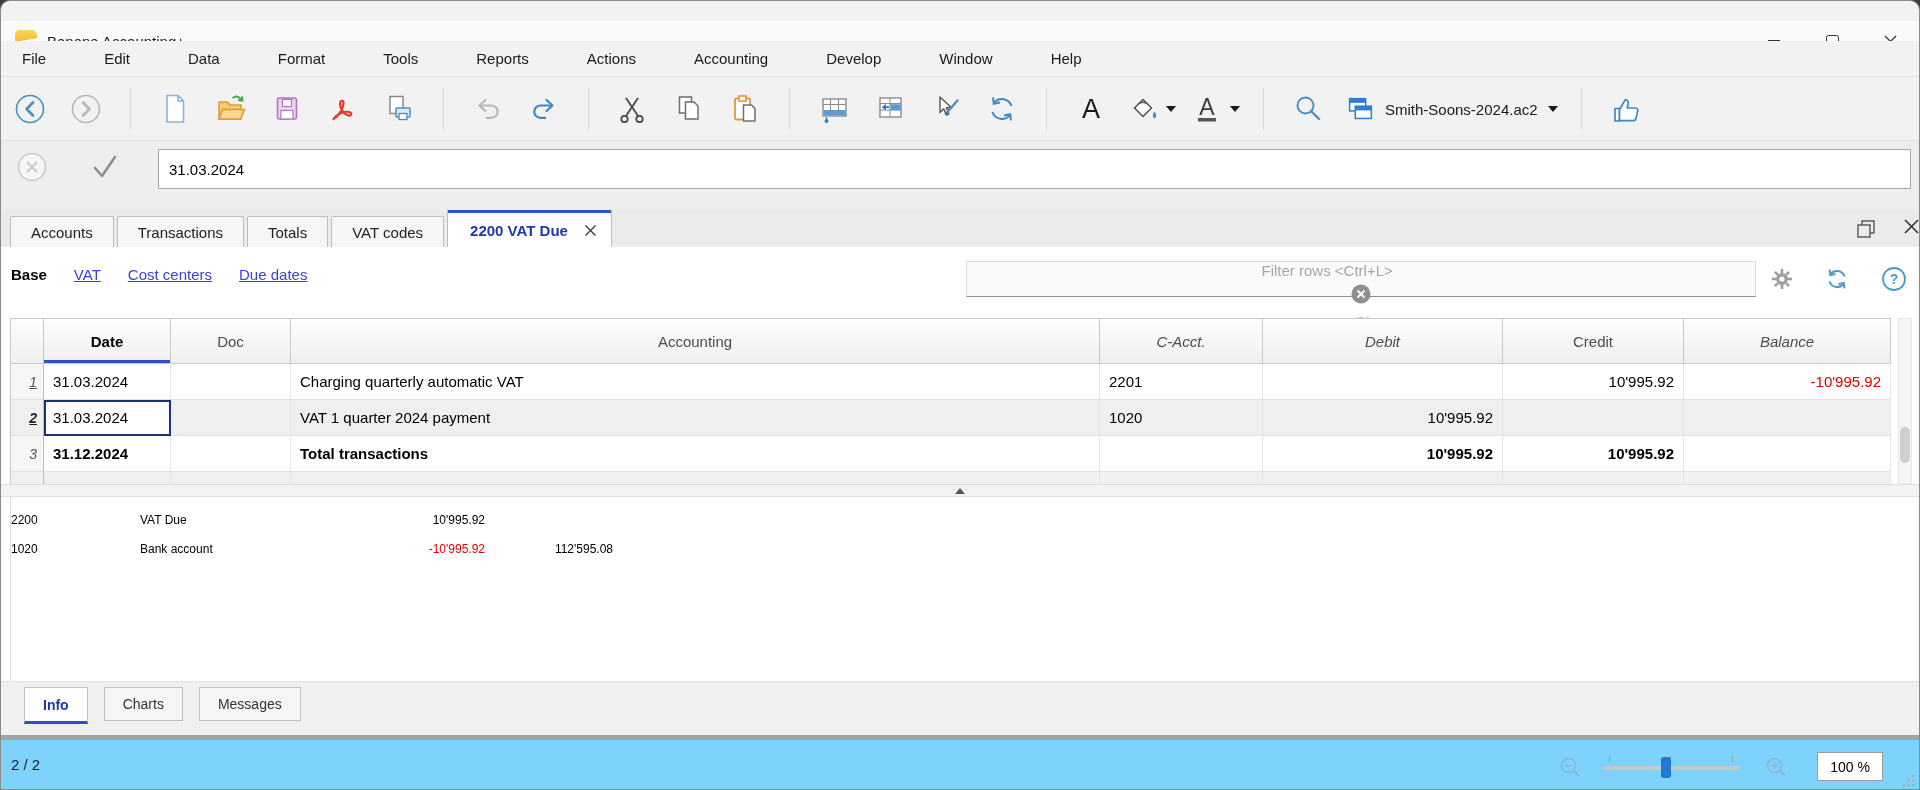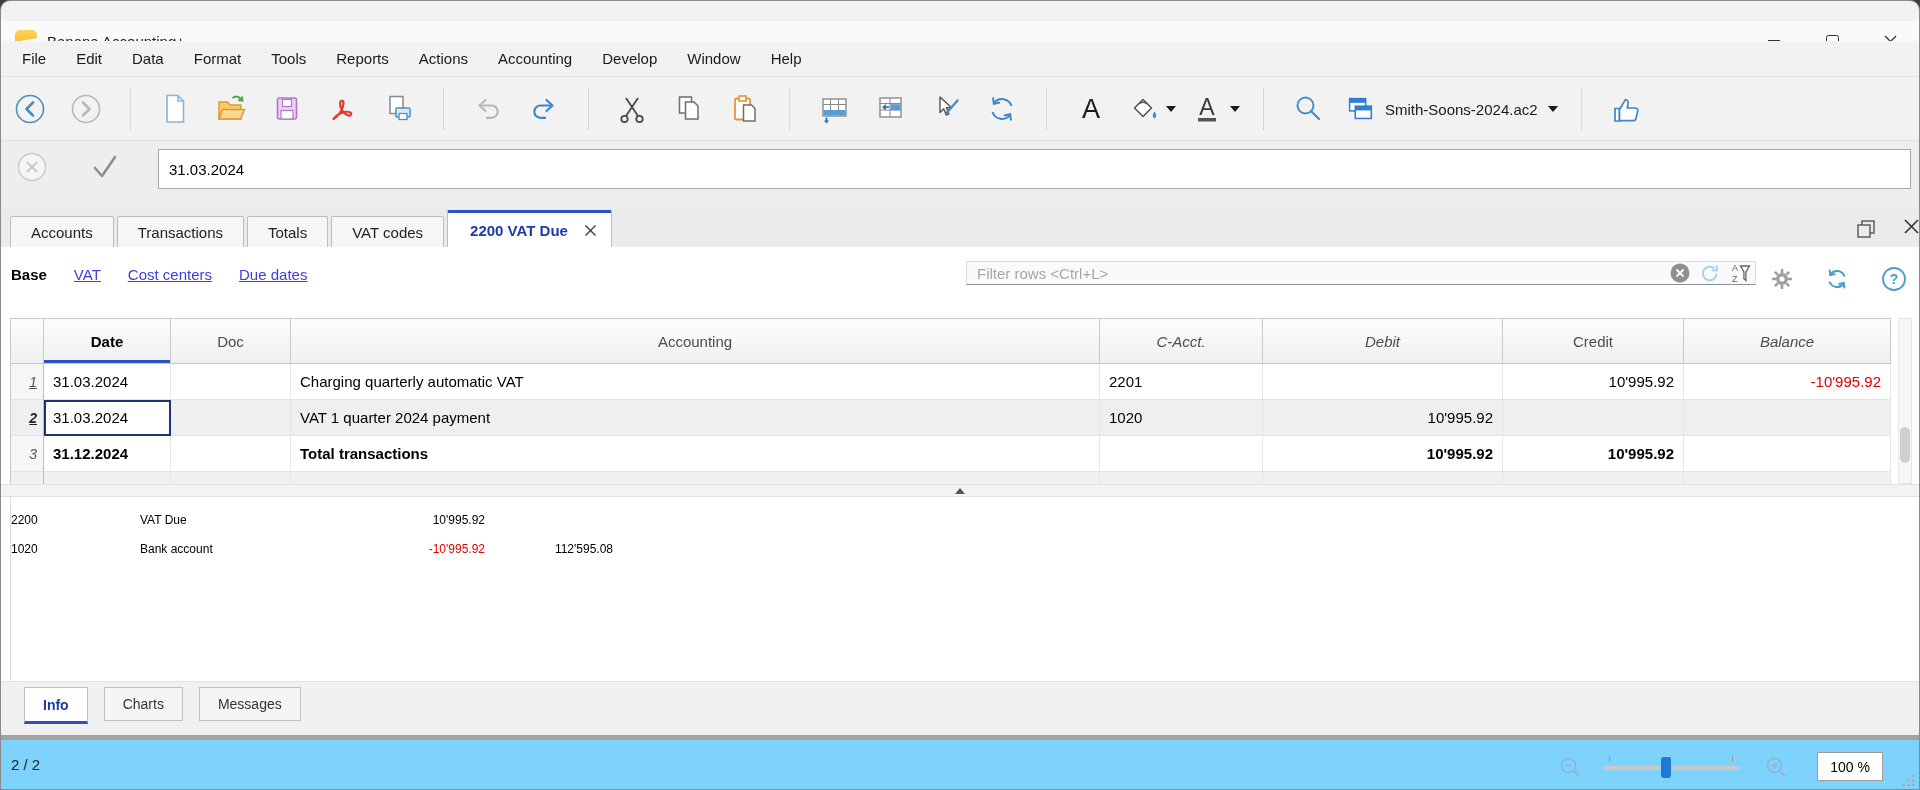--- a/index.html
+++ b/index.html
@@ -12,21 +12,21 @@
   .titlebar{position:absolute;top:0;left:0;width:100%;height:40px;background:#fafafa;display:flex;align-items:center;padding-left:14px;box-sizing:border-box;margin-top:20px;}
   .logo{width:22px;height:22px;border-radius:5px;background:linear-gradient(180deg,#fbd45c 0%,#f6bd33 55%,#eea21e 100%);position:relative;overflow:hidden;flex:0 0 auto;}
   .logo::after{content:"";position:absolute;left:-3px;right:-3px;top:46%;height:3px;background:#fff;transform:rotate(-9deg);}
   .apptitle{margin-left:10px;font-size:15px;color:#1a1a1a;}
   .wc{margin-left:auto;display:flex;height:100%;}
   .wcbtn{width:58px;height:100%;display:flex;align-items:center;justify-content:center;}
   .min-glyph{width:12px;height:2px;background:#333;}
   .max-glyph{width:11px;height:11px;border:1.4px solid #333;border-radius:2.5px;}
 
   
-  .menubar{position:absolute;top:40px;left:0;width:100%;height:36px;background:#f2f2f2;display:flex;align-items:center;padding-left:6px;border-bottom:1px solid #e2e2e2;box-sizing:border-box;}
+  .menubar{position:absolute;top:40px;left:0;width:100%;height:36px;background:#f2f2f2;display:flex;align-items:center;padding-left:6px;border-bottom:1px solid #e2e2e2;box-sizing:border-box;gap:28px;}
   .menu-item{padding:0 15px;font-size:15px;color:#1a1a1a;cursor:default;}
 
   
   .toolbar{position:absolute;top:77px;left:0;width:100%;height:63px;background:#f2f2f2;display:flex;align-items:center;padding:0 8px;gap:14px;border-bottom:1px solid #e0e0e0;box-sizing:border-box;}
   .tb{width:42px;height:42px;display:flex;align-items:center;justify-content:center;flex:0 0 auto;}
   .tb svg{width:36px;height:36px;}
   .tbdiv{width:1px;height:42px;background:#d7d7d7;margin:0 9px;flex:0 0 auto;}
   .caret{width:0;height:0;border-left:5px solid transparent;border-right:5px solid transparent;border-top:6px solid #1a1a1a;margin-left:2px;}
   .tbgroup{display:flex;align-items:center;gap:2px;flex:0 0 auto;}
   .fileselector{display:flex;align-items:center;gap:8px;flex:0 0 auto;}
@@ -47,21 +47,21 @@
   .viewctl.float{right:62px;} .viewctl.closev{right:19px;}
 
   
   .content{position:absolute;top:246px;left:0;width:100%;height:434px;background:#fff;}
   .leftline{position:absolute;left:9px;top:71px;bottom:0;width:1px;background:#dcdcdc;}
 
   .views{position:absolute;left:10px;top:19px;display:flex;gap:27px;font-size:15px;}
   .view-active{font-weight:bold;color:#000;}
   .view-link{color:#3e3ede;text-decoration:underline;cursor:pointer;}
 
-  .filterbox{position:absolute;left:965px;top:14px;width:790px;height:24px;background:#fafafa;border:1px solid #dcdcdc;border-bottom:1px solid #8f8f8f;display:flex;align-items:center;box-sizing:border-box;}
+  .filterbox{position:absolute;left:965px;top:14px;width:790px;height:36px;background:#fafafa;border:1px solid #dcdcdc;border-bottom:1px solid #8f8f8f;display:flex;align-items:center;box-sizing:border-box;flex-direction:column;}
   .filterbox input{flex:1;border:none;background:transparent;outline:none;font-size:15px;color:#333;padding:0 10px;font-family:"Liberation Sans",sans-serif;}
   .filterbox input::placeholder{color:#a6a6a6;}
   .fbtn{width:30px;height:30px;display:flex;align-items:center;justify-content:center;flex:0 0 auto;}
   .hicon{position:absolute;top:19px;width:26px;height:26px;}
   .hicon.gear{left:1768px;} .hicon.sync{left:1823px;} .hicon.help{left:1880px;}
 
   
   .tablewrap{position:absolute;left:9px;top:71px;text-align:right;}
   .grid{display:grid;grid-template-columns:33px 127px 120px 809px 163px 240px 181px 207px;}
   .thead{height:46px;background:linear-gradient(#fdfdfd,#efefef);border-top:1px solid #c9c9c9;border-left:1px solid #c9c9c9;box-sizing:border-box;}

